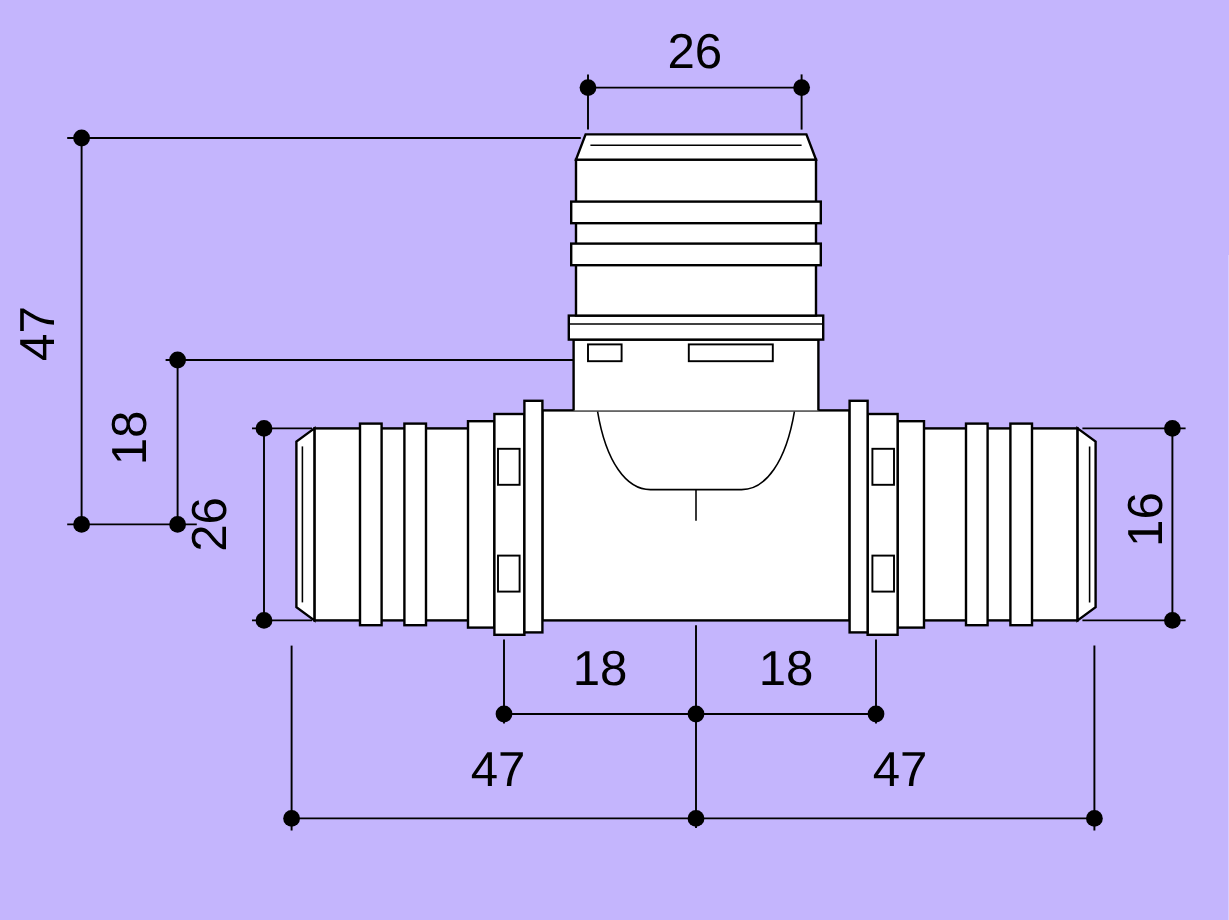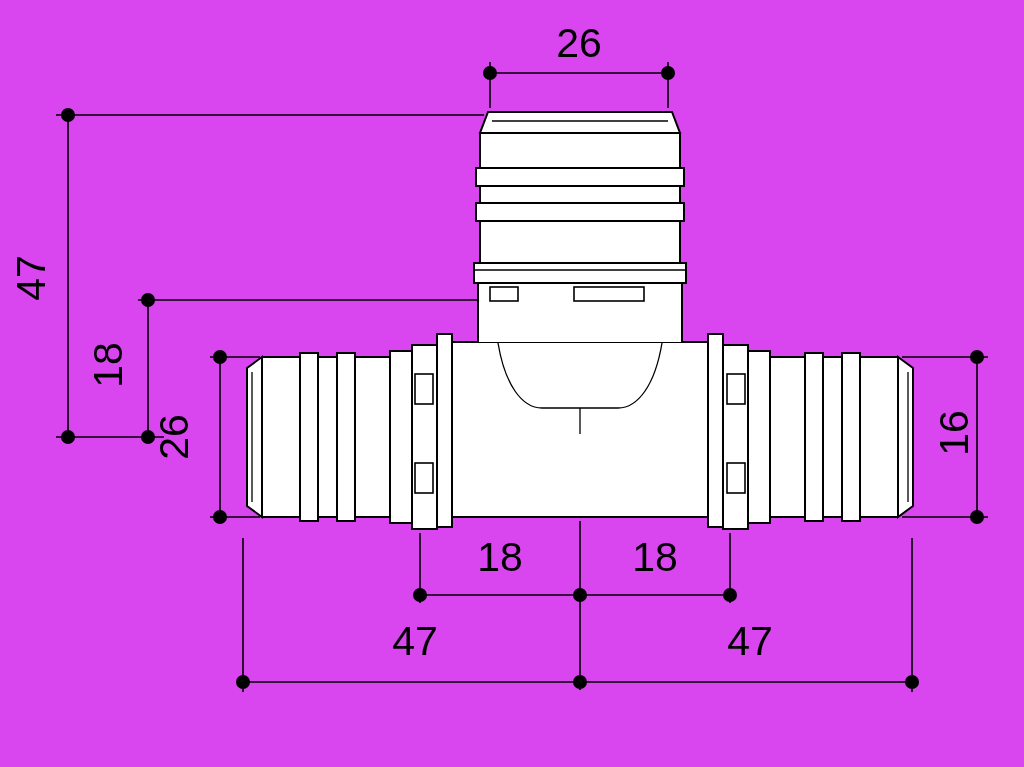--- a/index.html
+++ b/index.html
@@ -1,20 +1,20 @@
 <!DOCTYPE html>
 <html><head>
 <meta charset="utf-8">
 <style>
   html, body { margin: 0; padding: 0; background: #ffffff; }
   .stage {
     position: relative;
     width: 1024px;
     height: 767px;
-    background: #d946ef;
+    background: #c4b5fd;
     font-family: "Liberation Sans", sans-serif;
   }
   svg { display: block; }
   .part { fill: #ffffff; stroke: #000000; stroke-width: 2; stroke-linejoin: miter; }
   .win  { fill: #ffffff; stroke: #000000; stroke-width: 1.6; }
   .thin { fill: none;    stroke: #000000; stroke-width: 1.3; }
   .dim  { fill: none;    stroke: #000000; stroke-width: 1.6; stroke-linecap: butt; }
   .dot  { fill: #000000; stroke: none; }
   .lbl  { font-family: "Liberation Sans", sans-serif; font-size: 41px; fill: #000000; }
 </style>

